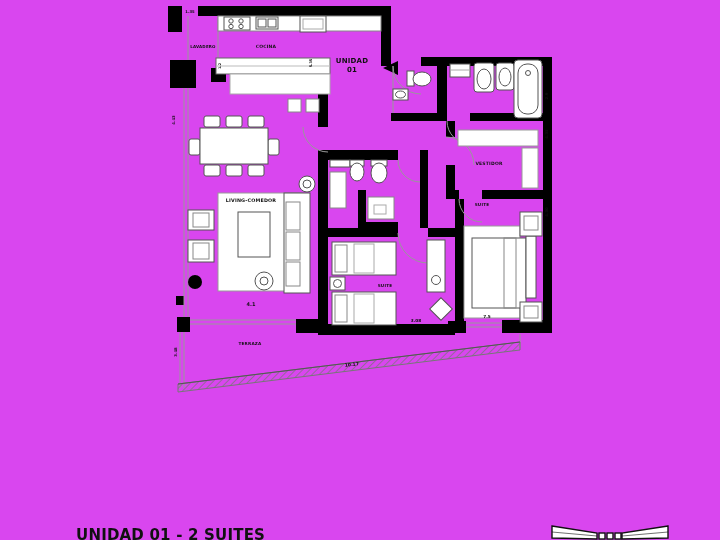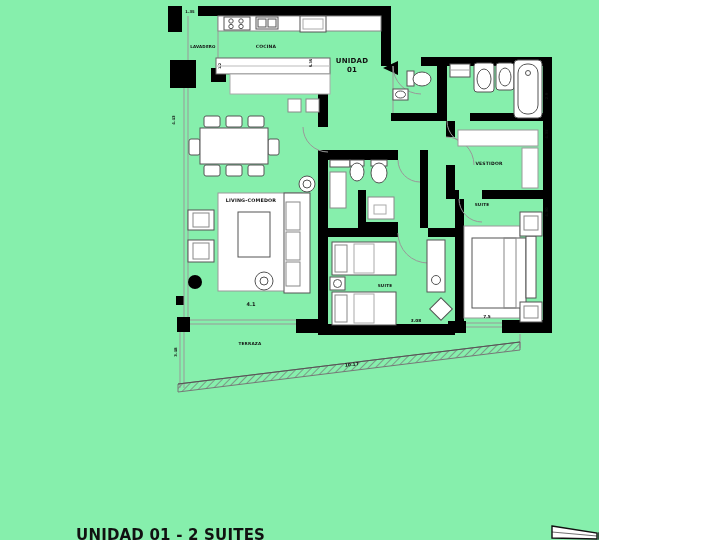--- a/index.html
+++ b/index.html
@@ -1,16 +1,16 @@
 <!DOCTYPE html>
 <html><head>
 <meta charset="utf-8">
 <style>
   html,body{margin:0;padding:0;background:#fff;}
-  .stage{position:relative;width:599px;height:540px;background:#86efac;overflow:hidden;
+  .stage{position:relative;width:720px;height:540px;background:#d946ef;overflow:hidden;
          font-family:"DejaVu Sans",sans-serif;}
   .plan-svg{position:absolute;left:0;top:0;}
   .caption{position:absolute;left:76px;top:526px;font-size:15px;font-weight:bold;
            color:#111;letter-spacing:.2px;white-space:nowrap;}
   .logo{position:absolute;left:551px;top:524px;}
   text{fill:#111;font-family:"DejaVu Sans",sans-serif;font-weight:bold;}
   .rm{letter-spacing:.2px;}
 </style>
 </head>
 <body>

